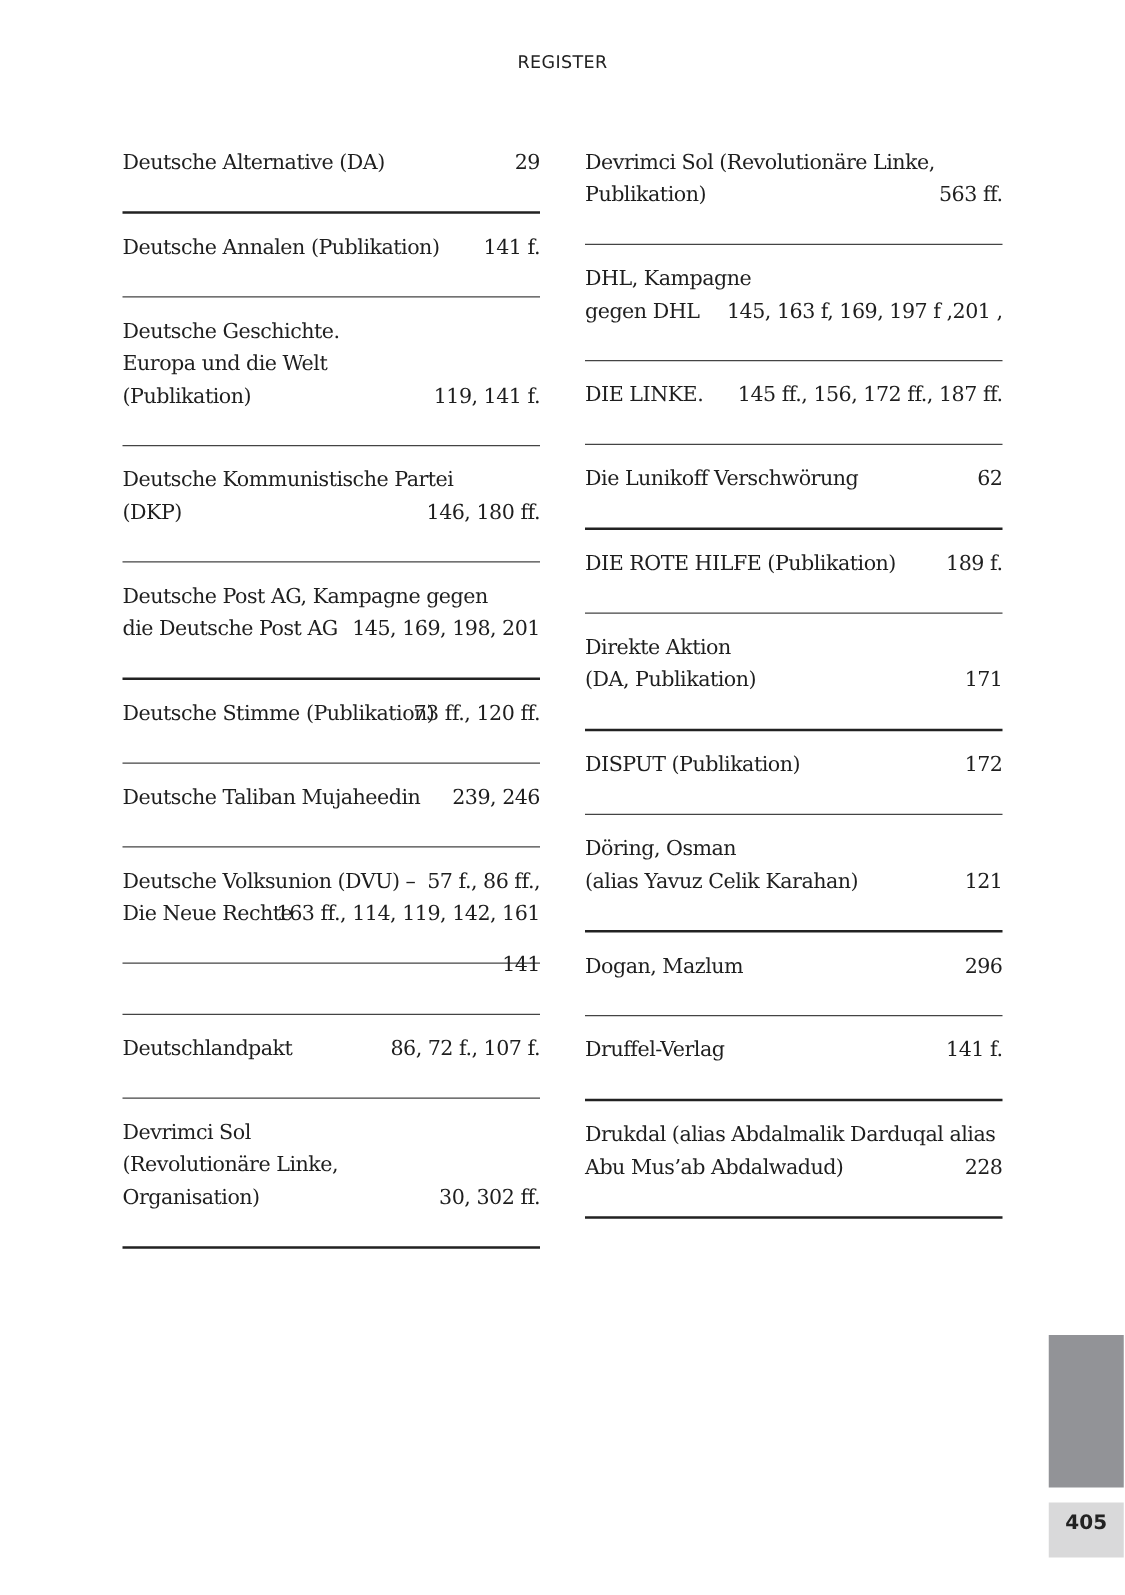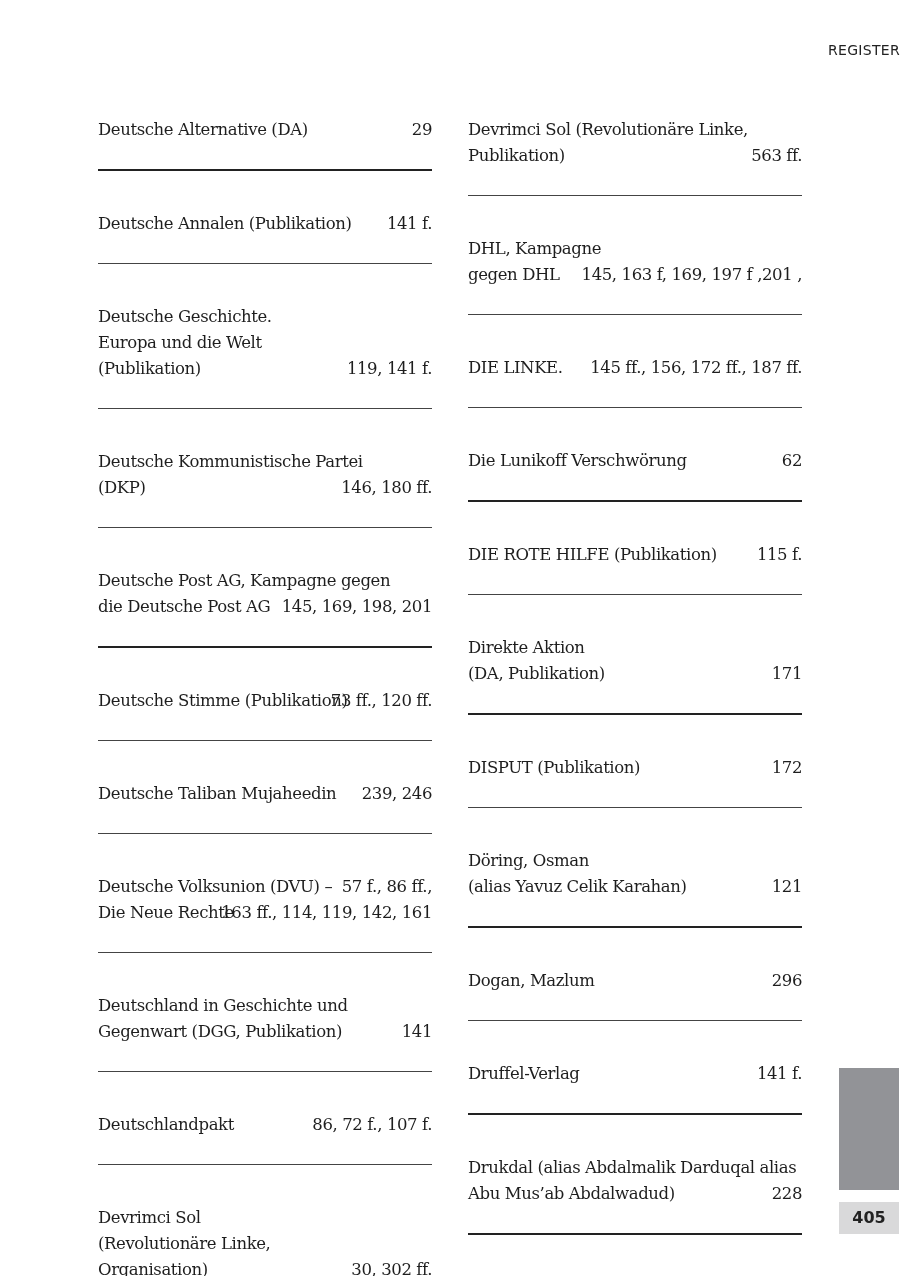--- a/index.html
+++ b/index.html
@@ -2,51 +2,50 @@
 <html><head>
 <meta charset="utf-8">
 <style>
   html, body { margin: 0; padding: 0; background: #ffffff; }
   body {
     width: 900px; height: 1276px; position: relative; overflow: hidden;
     font-family: "DejaVu Serif", "Liberation Serif", serif;
     color: #1e1e1e;
   }
   .running-head {
-    position: absolute; top: 42px; left: 0; width: 900px; text-align: right;
+    position: absolute; top: 42px; left: 0; width: 900px; text-align: center;
     font-family: "DejaVu Sans", "Liberation Sans", sans-serif;
     font-size: 14px; letter-spacing: 0.3px; color: #222;
   }
   .col { position: absolute; top: 103px; width: 334px; }
   .col.left { left: 98px; }
   .col.right { left: 468px; }
   .entry {
     position: relative;
     border-bottom: 1px solid #444;
     box-sizing: border-box;
     padding-top: 14px;
     padding-bottom: 26px;
-    margin-bottom: 26px;
   }
   .entry.thick { border-bottom: 2px solid #222; }
   .entry .term {
     font-size: 16.5px; line-height: 26px; letter-spacing: -0.4px;
     white-space: pre-line; padding-right: 0;
   }
   .entry .pages {
     position: absolute; right: 0; bottom: 26px;
     font-size: 16.5px; line-height: 26px; letter-spacing: -0.4px;
     background: transparent; text-align: left; white-space: nowrap;
   }
   .thumb-tab {
     position: absolute; left: 839px; top: 1068px; width: 60px; height: 122px;
     background: #929397;
   }
   .page-number {
-    position: absolute; left: 839px; top: 1202px; width: 60px; height: 32px;
+    position: absolute; left: 839px; top: 1202px; width: 60px; height: 44px;
     background: #d9d9da; text-align: center; line-height: 32px;
     font-family: "DejaVu Sans", "Liberation Sans", sans-serif;
     font-weight: bold; font-size: 16px; color: #222;
   }
 </style>
 </head>
 <body>
 
 <div class="running-head">REGISTER</div>
 
@@ -83,22 +82,20 @@
     <div class="term">Deutsche Taliban Mujaheedin</div>
     <div class="pages">239, 246</div>
   </div>
   <div class="entry">
     <div class="term">Deutsche Volksunion (DVU) –
 Die Neue Rechte</div>
     <div class="pages" style="bottom:52px">57 f., 86 ff.,</div>
     <div class="pages">163 ff., 114, 119, 142, 161</div>
   </div>
   <div class="entry">
-    <div class="term">Deutschland in Geschichte und
-Gegenwart (DGG, Publikation)</div>
     <div class="pages">141</div>
   </div>
   <div class="entry">
     <div class="term">Deutschlandpakt</div>
     <div class="pages">86, 72 f., 107 f.</div>
   </div>
   <div class="entry thick">
     <div class="term">Devrimci Sol
 (Revolutionäre Linke,
 Organisation)</div>
@@ -120,21 +117,21 @@
   <div class="entry">
     <div class="term">DIE LINKE.</div>
     <div class="pages">145  ff., 156, 172 ff., 187 ff.</div>
   </div>
   <div class="entry thick">
     <div class="term">Die Lunikoff Verschwörung</div>
     <div class="pages">62</div>
   </div>
   <div class="entry">
     <div class="term">DIE ROTE HILFE (Publikation)</div>
-    <div class="pages">115 f.</div>
+    <div class="pages">189 f.</div>
   </div>
   <div class="entry thick">
     <div class="term">Direkte Aktion
 (DA, Publikation)</div>
     <div class="pages">171</div>
   </div>
   <div class="entry">
     <div class="term">DISPUT (Publikation)</div>
     <div class="pages">172</div>
   </div>

